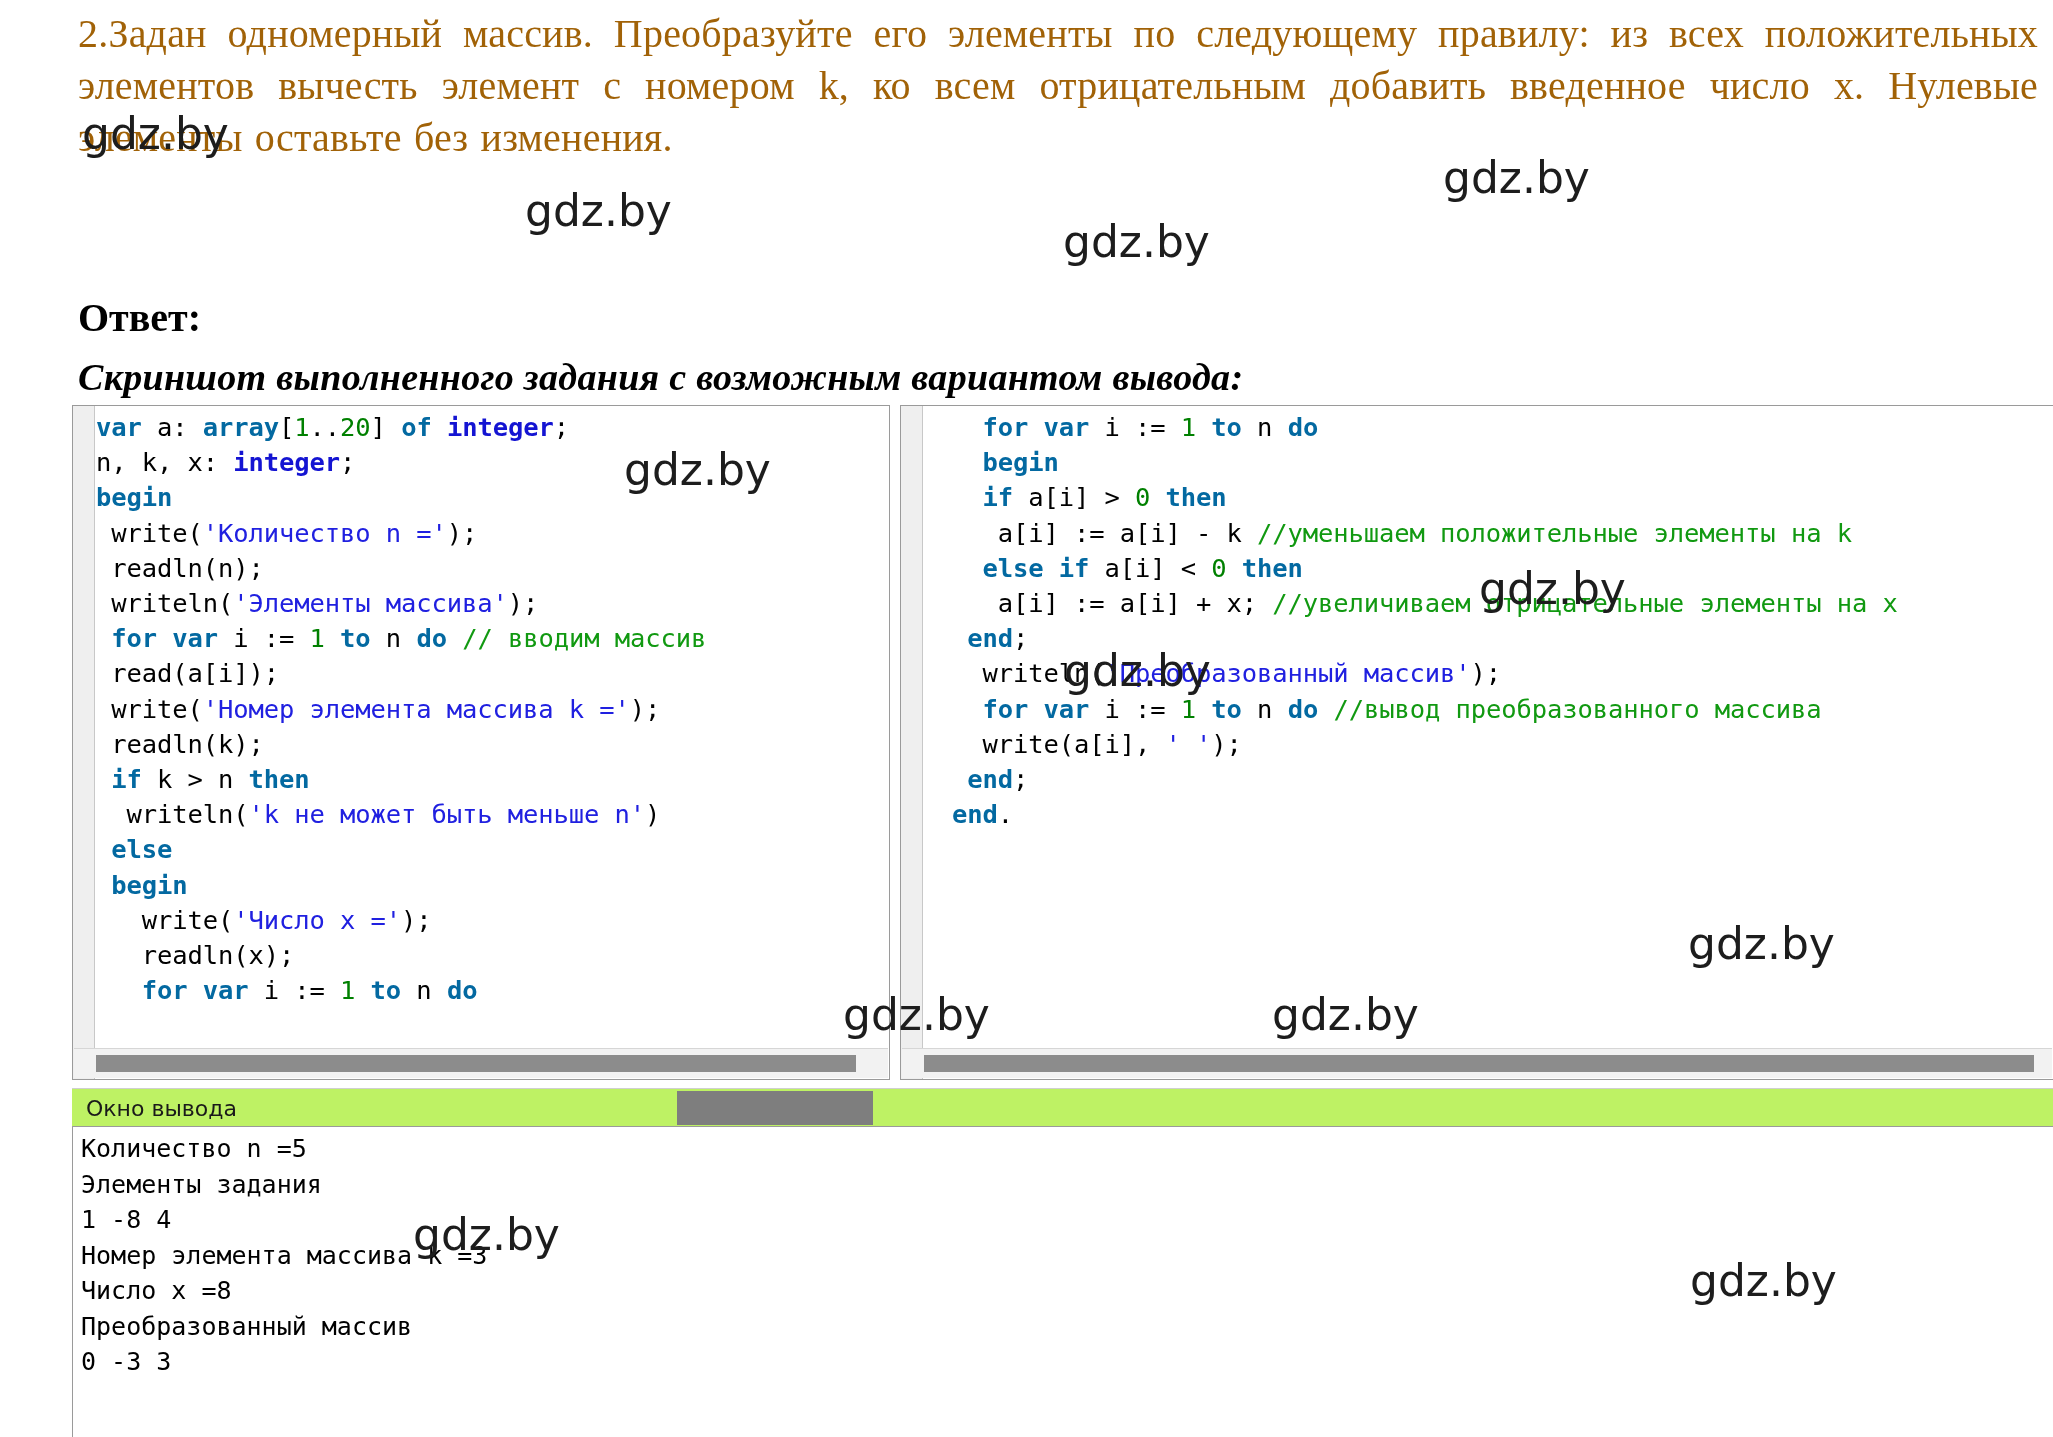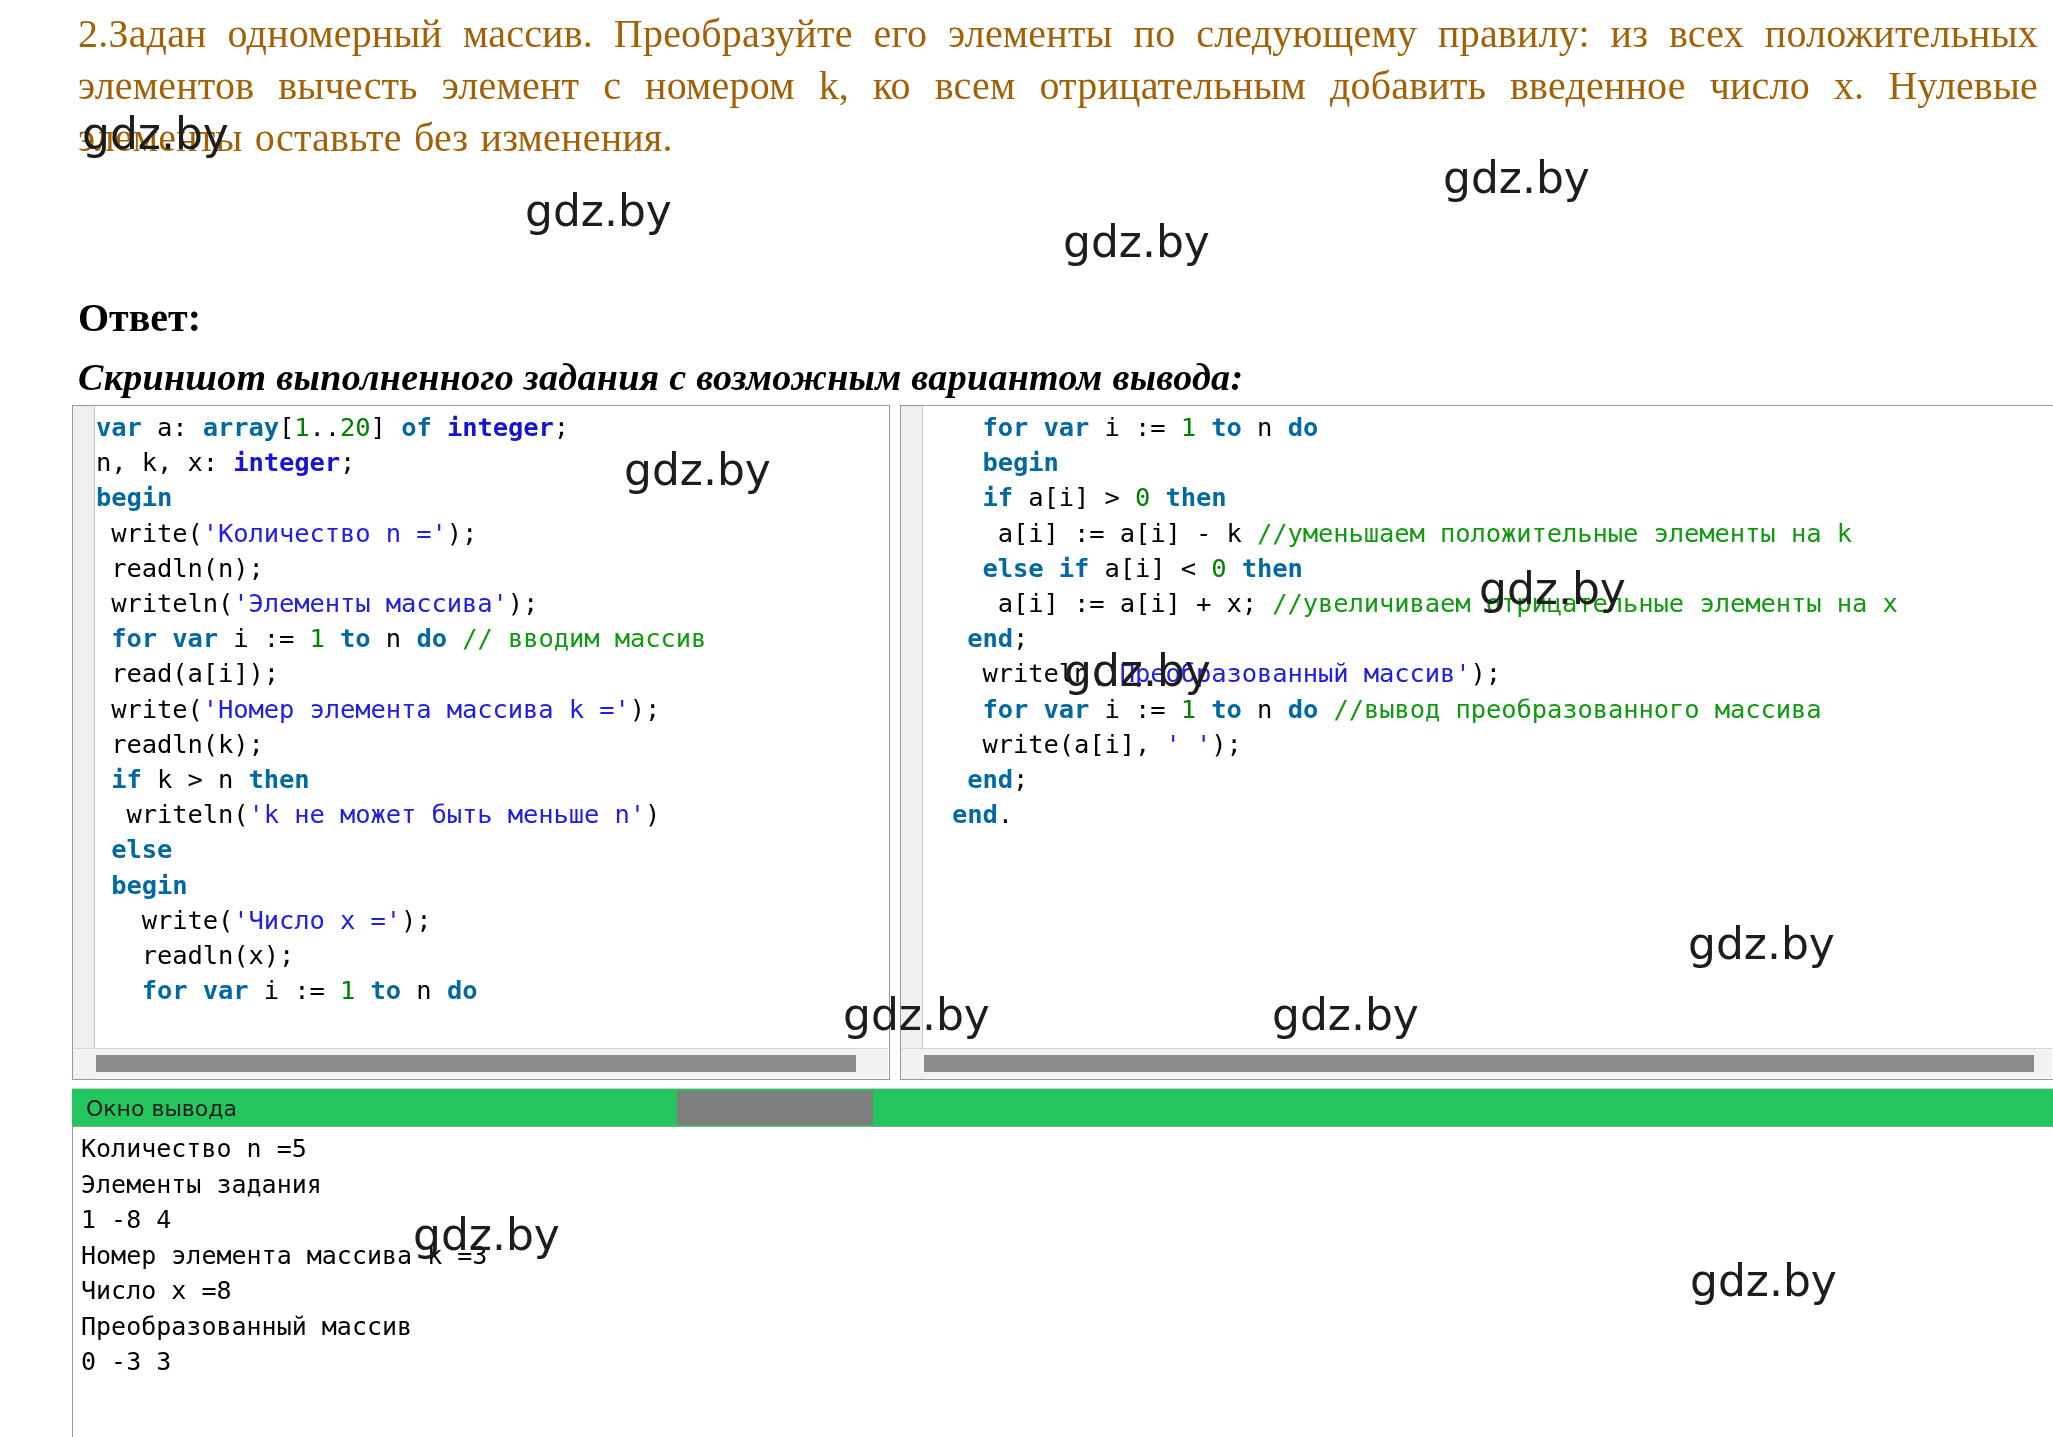--- a/index.html
+++ b/index.html
@@ -133,21 +133,21 @@
     left: 0;
     top: 683px;
     width: 1981px;
     height: 349px;
   }
   #output-title-bar {
     position: absolute;
     left: 0; top: 0;
     width: 100%;
     height: 40px;
-    background: #22c55e;
+    background: #bef264;
     border-top: 1px solid #cfcfcf;
     box-sizing: border-box;
   }
   #output-title-label {
     position: absolute;
     left: 14px;
     top: 7px;
     font-family: "DejaVu Sans", sans-serif;
     font-size: 22px;
     color: #1a1a1a;

